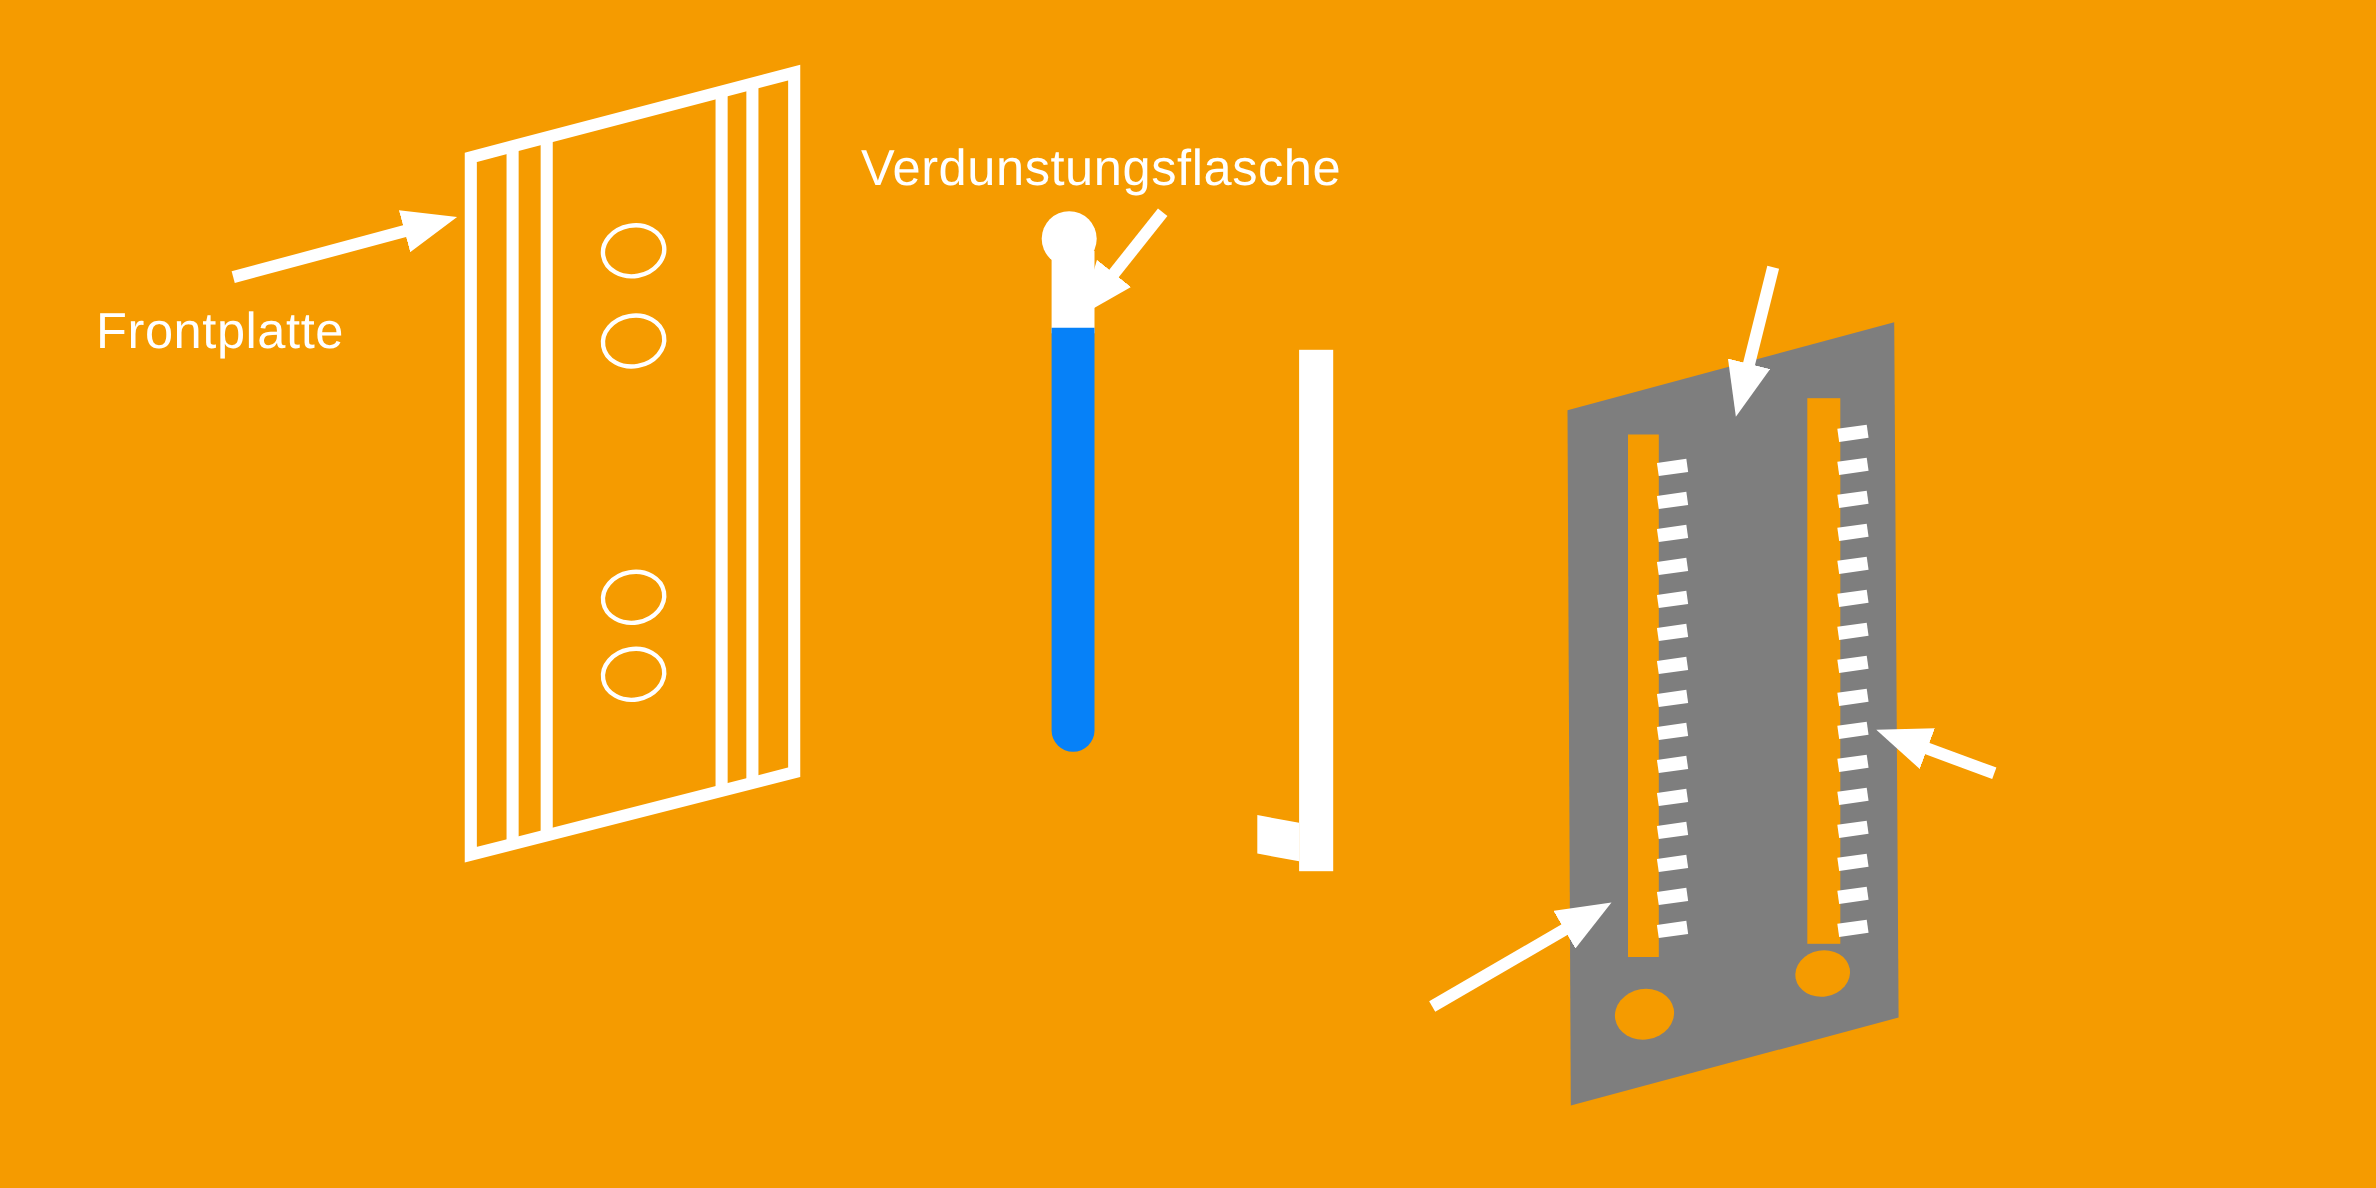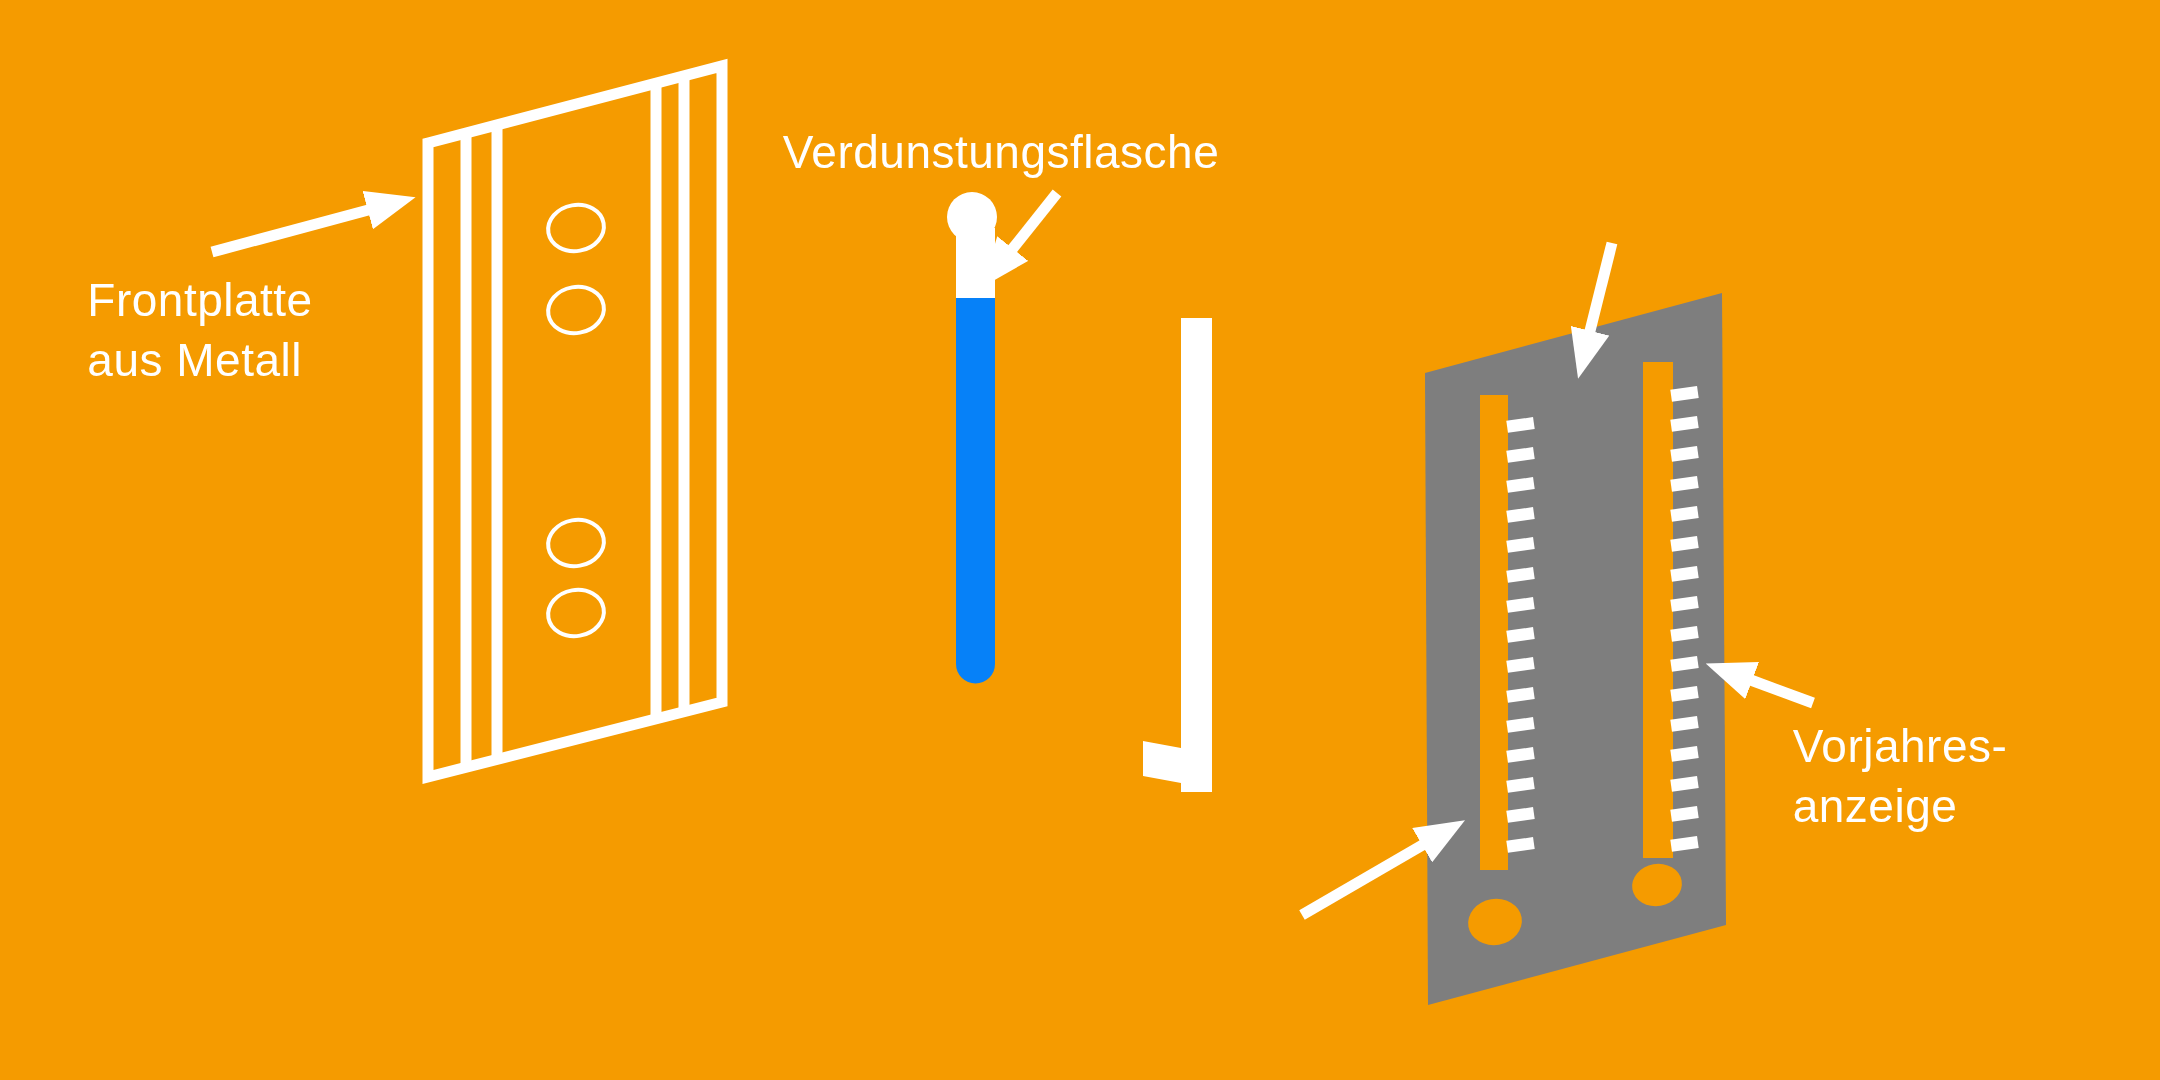--- a/index.html
+++ b/index.html
@@ -10,20 +10,21 @@
     background:var(--c-background,#F59B00);
     font-family:"Liberation Sans", sans-serif;
   }
   .stage svg{position:absolute;left:0;top:0;}
   .lbl{
     position:absolute;
     transform:translateX(-50%);
     color:#ffffff;
     font-size:46px;
     line-height:60px;
+    text-align:center;
     white-space:nowrap;
     font-weight:400;
     letter-spacing:.5px;
   }
   .lbl span{display:block;}
   
   .wline{stroke:#ffffff;stroke-width:11;fill:none;}
   .wthin{stroke:#ffffff;stroke-width:4;fill:none;}
   .wfill{fill:#ffffff;}
   .grayfill{fill:var(--c-plate-gray,#7E7E7E);}
@@ -113,29 +114,24 @@
       <line class="arrow" x1="212" y1="252" x2="372" y2="209" marker-end="url(#ah)"></line>
       <line class="arrow" x1="1057" y1="193" x2="1010" y2="252" marker-end="url(#ah)"></line>
       <line class="arrow" x1="1612" y1="243" x2="1589" y2="335" marker-end="url(#ah)"></line>
       <line class="arrow" x1="1813" y1="703" x2="1748" y2="679" marker-end="url(#ah)"></line>
       <line class="arrow" x1="1302" y1="915" x2="1426" y2="843" marker-end="url(#ah)"></line>
     </g>
   </svg>
 
   <div class="lbl" style="left:200px;top:270px">
     <span>Frontplatte</span>
-    <span>aus Metall</span>
   </div>
 
   <div class="lbl" style="left:1001px;top:122px">
     <span>Verdunstungsflasche</span>
   </div>
 
   <div class="lbl" style="left:1597px;top:128px">
   </div>
 
-  <div class="lbl" style="left:1900px;top:716px">
-    <span>Vorjahres-</span>
-    <span>anzeige</span>
-  </div>
 
 
 </div>
 
 </body></html>

